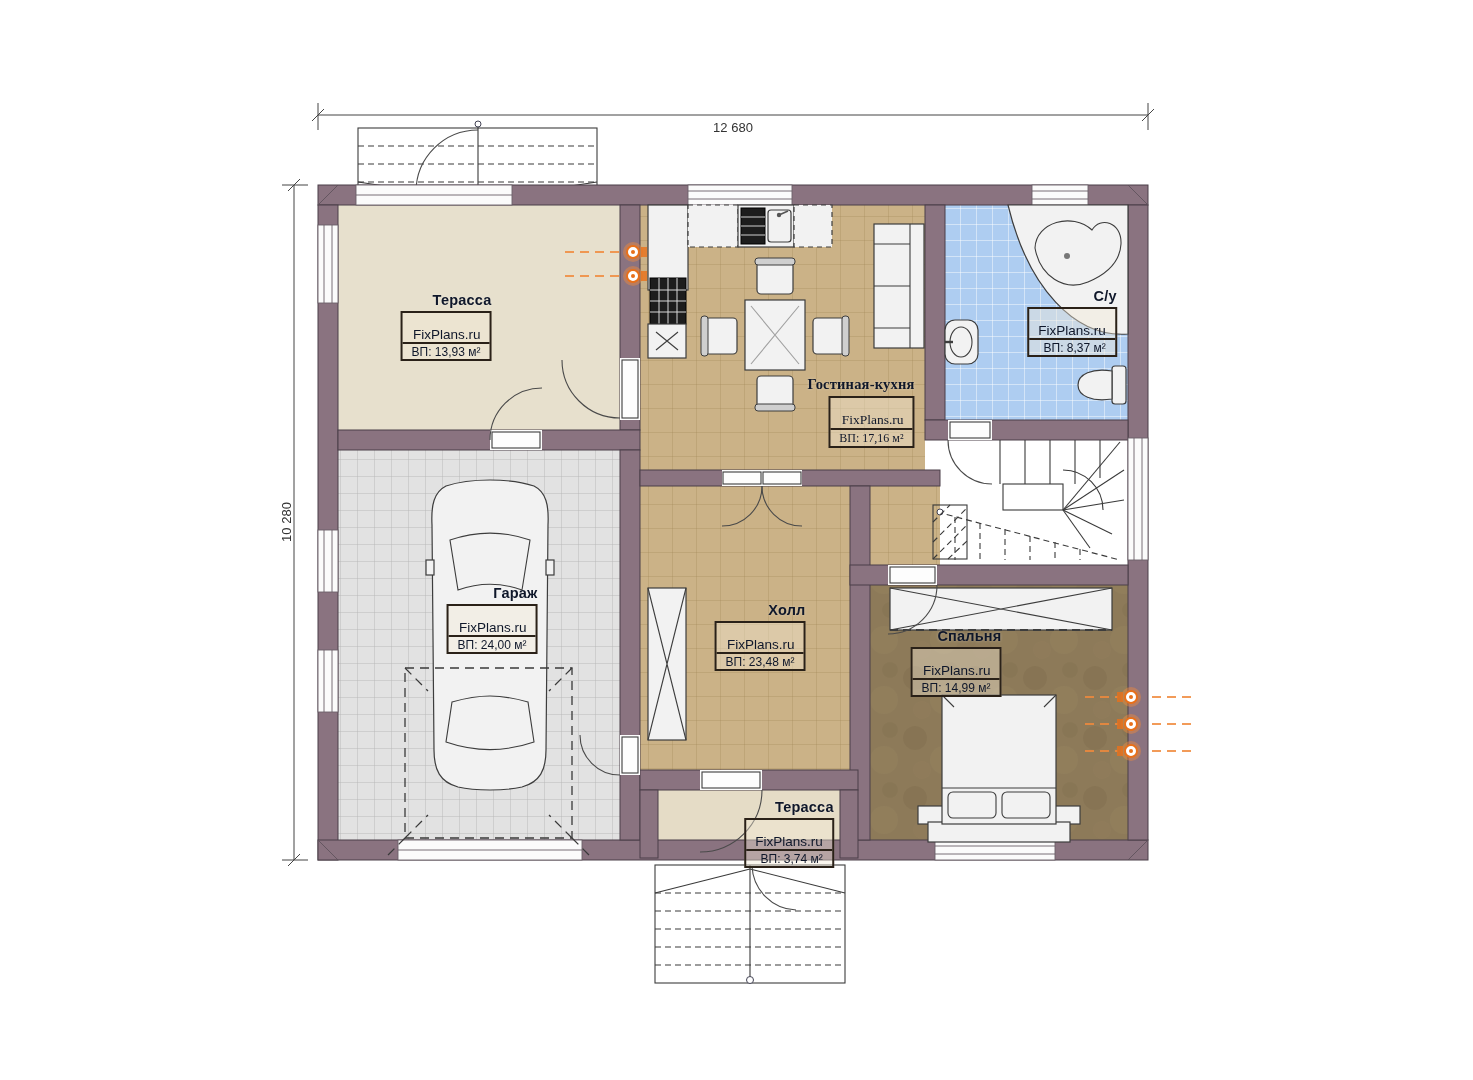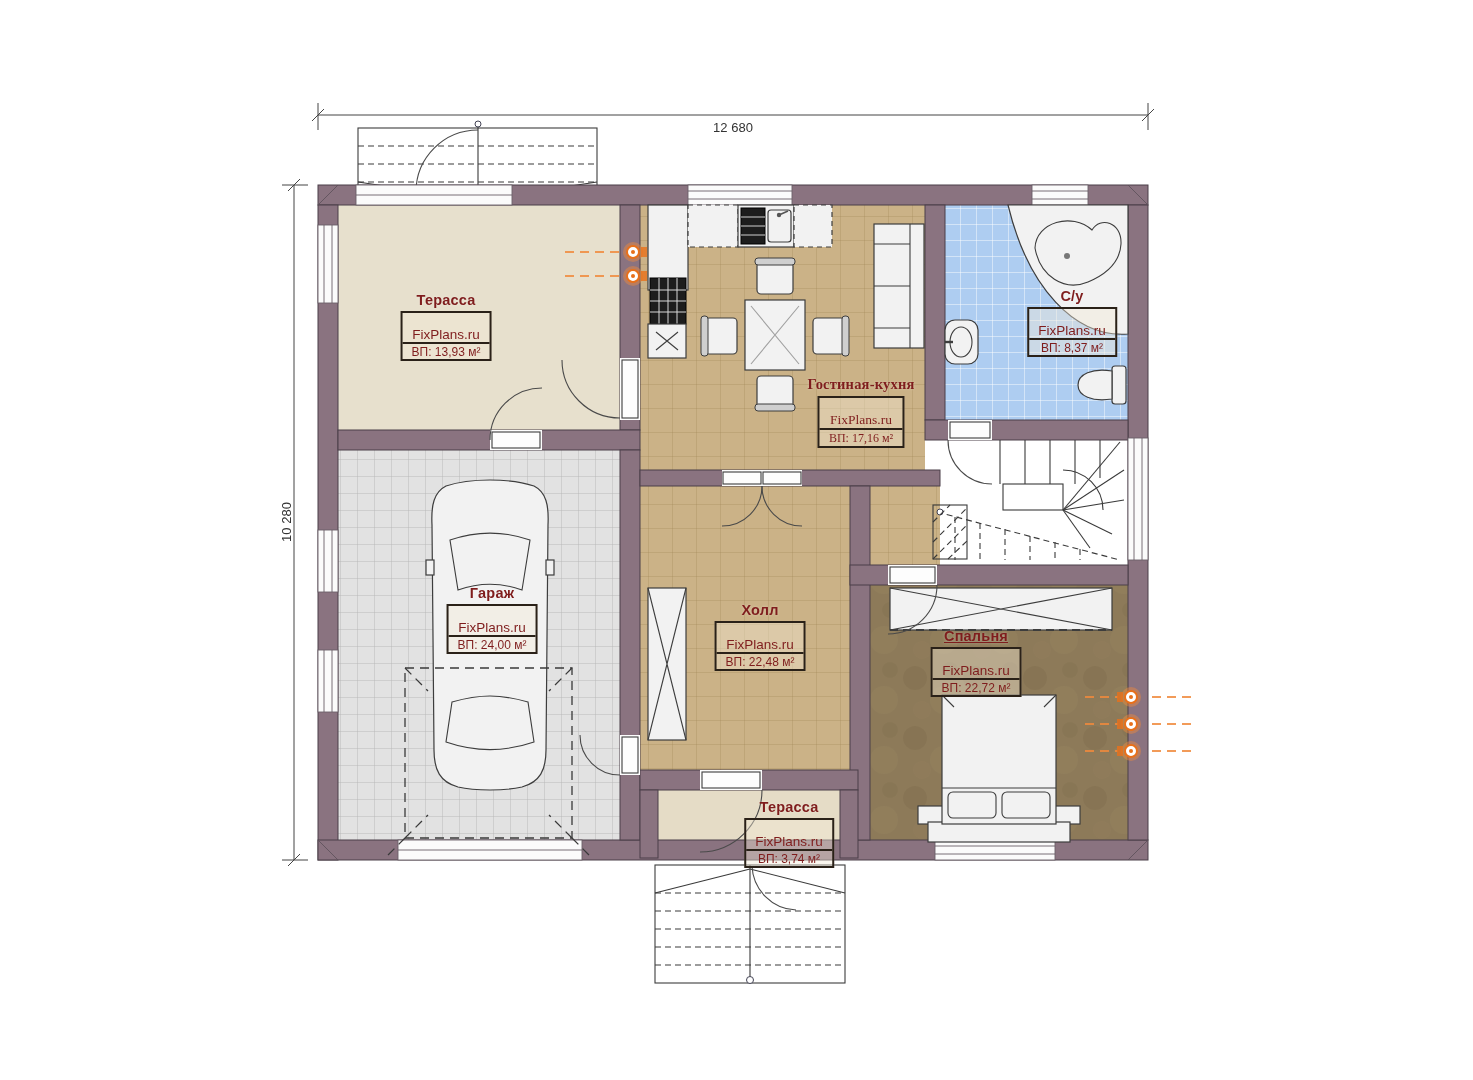--- a/index.html
+++ b/index.html
@@ -11,21 +11,21 @@
   .winf line{stroke:#6a5f68;stroke-width:0.9;}
   .furn{fill:#f2f2f2;stroke:#3d3d3d;stroke-width:1.2;}
   .furnl{fill:none;stroke:#3d3d3d;stroke-width:1.1;}
   .doorleaf{fill:#fdfdfd;stroke:#3d3d3d;stroke-width:1.1;}
   .arc{fill:none;stroke:#4a4a4a;stroke-width:1.1;}
   .dim{stroke:#444;stroke-width:1;}
   .stair{stroke:#3a3a3a;stroke-width:1.1;fill:none;}
   .stairdash{stroke:#3a3a3a;stroke-width:1.1;fill:none;stroke-dasharray:6 4;}
   .gdash{fill:none;stroke:#3a3a3a;stroke-width:1.3;stroke-dasharray:9 6;}
   .odash{stroke:#f08a3c;stroke-width:2.2;stroke-dasharray:9 6;fill:none;opacity:.85;}
-  .room-label{position:absolute;transform:translateX(-50%);text-align:center;color:#7f1d1d;z-index:6;}
+  .room-label{position:absolute;transform:translateX(-50%);text-align:right;color:#0f172a;z-index:6;}
   .room-label .rname{font-weight:bold;font-size:14.5px;letter-spacing:.2px;margin-bottom:3px;
                      text-shadow:0 0 3px rgba(255,255,255,.35);white-space:nowrap;}
   .label-box{display:inline-block;border:2px solid #2a2118;background:rgba(242,234,214,.42);}
   .label-box .row1{padding:14px 9px 0;border-bottom:2px solid #2a2118;font-size:13.5px;white-space:nowrap;}
   .label-box .row2{padding:1px 9px 0;font-size:12px;white-space:nowrap;}
   .dim-label{position:absolute;font-size:13px;color:#333;z-index:6;white-space:nowrap;}
   .dim-label.vert{transform:translate(-50%,-50%) rotate(-90deg);}
   .dim-label.horiz{transform:translateX(-50%);}
 </style>
 </head>
@@ -415,29 +415,29 @@
   <div class="label-box">
     <div class="row1">FixPlans.ru</div>
     <div class="row2">ВП: 24,00 м²</div>
   </div>
 </div>
 
 <div class="room-label" style="left:760px;top:602px;">
   <div class="rname">Холл</div>
   <div class="label-box">
     <div class="row1">FixPlans.ru</div>
-    <div class="row2">ВП: 22,48 м²</div>
-  </div>
-</div>
-
-<div class="room-label" style="left:976px;top:628px;text-decoration:underline;">
+    <div class="row2">ВП: 23,48 м²</div>
+  </div>
+</div>
+
+<div class="room-label" style="left:956px;top:628px;">
   <div class="rname">Спальня</div>
   <div class="label-box">
     <div class="row1">FixPlans.ru</div>
-    <div class="row2">ВП: 22,72 м²</div>
+    <div class="row2">ВП: 14,99 м²</div>
   </div>
 </div>
 
 <div class="room-label" style="left:789px;top:799px;">
   <div class="rname">Терасса</div>
   <div class="label-box">
     <div class="row1">FixPlans.ru</div>
     <div class="row2">ВП: 3,74 м²</div>
   </div>
 </div>

